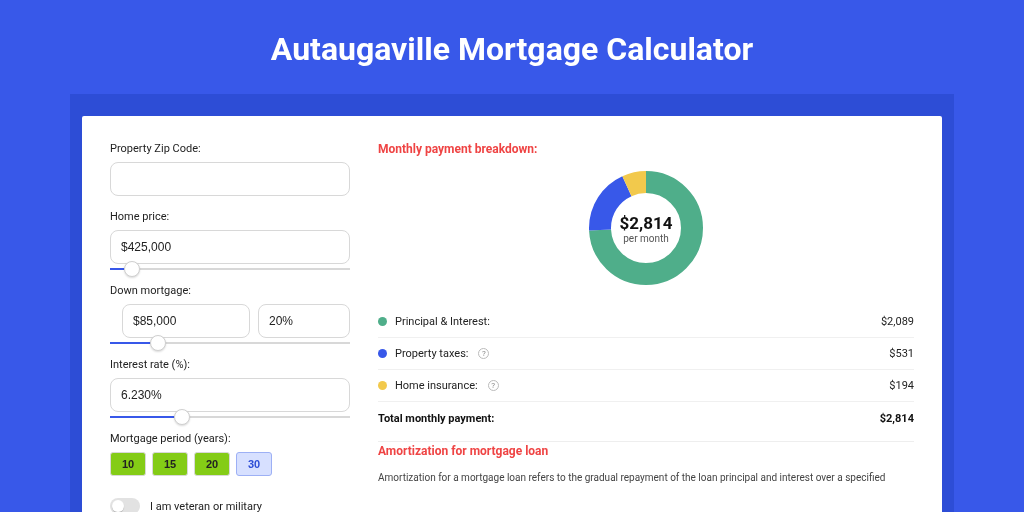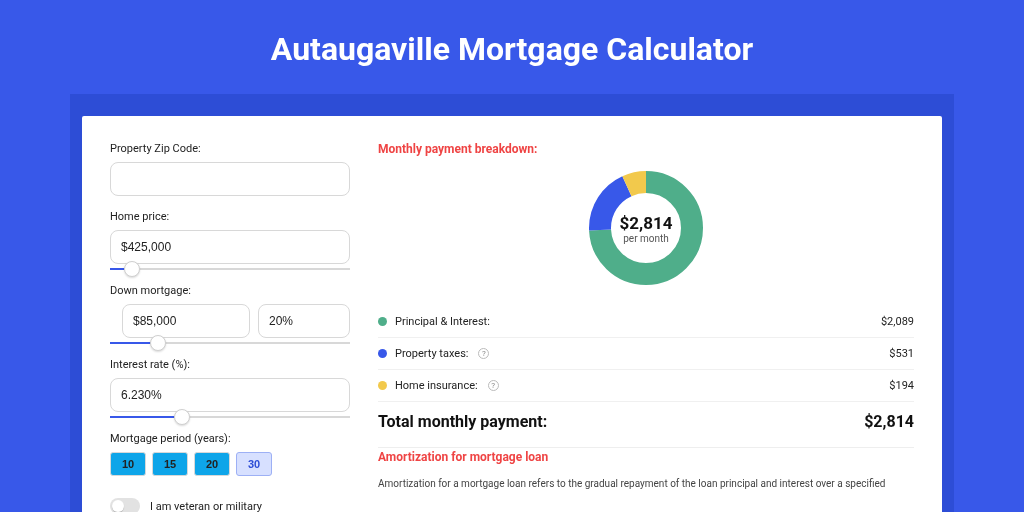--- a/index.html
+++ b/index.html
@@ -75,21 +75,21 @@
     transform: translate(-50%, -50%);
     box-shadow: 0 1px 2px rgba(0,0,0,0.15);
     cursor: pointer;
   }
   .row-inputs { display: flex; gap: 8px; padding-left: 12px; }
   .row-inputs .text-input:first-child { flex: 1; }
   .period-row { display: flex; gap: 6px; }
   .period-btn {
     width: 36px; height: 24px;
     border: 1px solid #d8d8d8;
-    background: #0ea5e9;
+    background: #84cc16;
     border-radius: 3px;
     font-size: 11px;
     font-weight: 600;
     color: #222;
     cursor: pointer;
   }
   .period-btn.active {
     background: #d7e0ff;
     border-color: #9db0f5;
     color: #2d4dd6;
@@ -169,21 +169,21 @@
     border-radius: 50%;
     font-size: 8px;
     color: #888;
     margin-left: 2px;
   }
   .legend-val { font-weight: 400; }
   .total-row {
     display: flex;
     justify-content: space-between;
     padding: 10px 0 16px 0;
-    font-size: 16px;
+    font-size: 11px;
     font-weight: 700;
     color: #111;
   }
   .amort-block {
     border-top: 1px solid #eee;
     padding-top: 2px;
   }
   .amort-text {
     font-size: 10px;
     color: #444;

